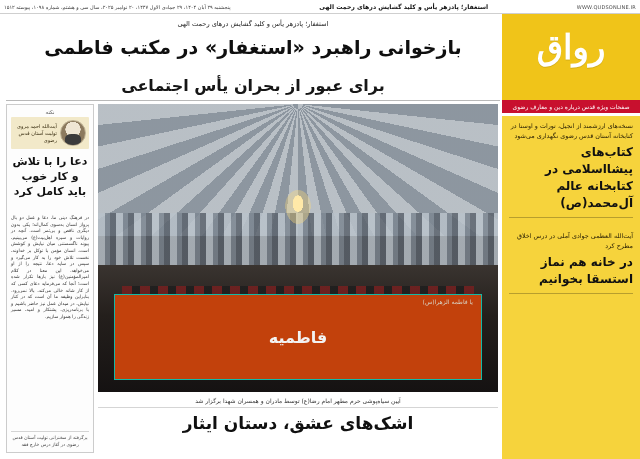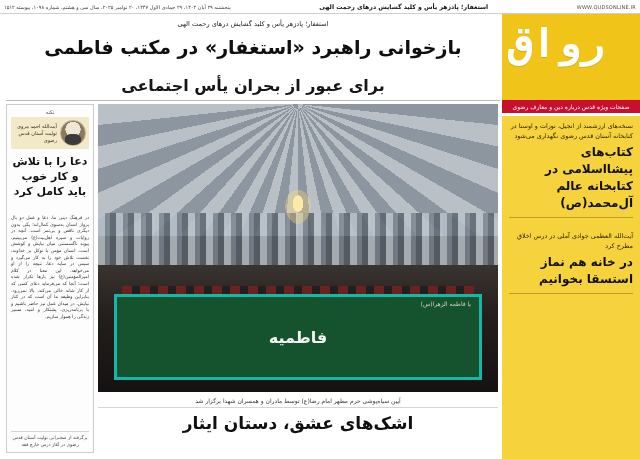--- a/index.html
+++ b/index.html
@@ -36,27 +36,27 @@
   .masthead {
     position: absolute;
     top: 14px; right: 0;
     width: 138px; height: 86px;
     background: #f0c419;
     overflow: hidden;
   }
   .masthead .logo {
     position: absolute;
     top: 4px; right: 6px; left: 6px;
-    text-align: left;
-    font-size: 40px;
+    text-align: center;
+    font-size: 34px;
     line-height: 58px;
     font-weight: bold;
     color: #ffffff;
     text-shadow: 0 1px 0 rgba(0,0,0,.12);
-    font-family: Liberation Mono, monospace;
+    font-family: Liberation Sans, sans-serif;
   }
   .masthead-strip {
     position: absolute;
     top: 100px; right: 0;
     width: 138px; height: 13px;
     background: #c8102e;
     color: #fff;
     font-size: 6px;
     display: flex; align-items: center; justify-content: center;
     text-align: center;
@@ -194,22 +194,22 @@
     background: radial-gradient(ellipse at 50% 40%, #ffe9a8 0 28%, rgba(255,220,120,.35) 29% 70%, rgba(255,220,120,0) 71%);
     border-radius: 50%;
   }
   .crowd {
     position: absolute; bottom: 0; left: 0; right: 0; height: 44%;
     background:
       linear-gradient(#3a3430 0%, #241f1c 40%, #151212 100%);
   }
   .banner {
     position: absolute; bottom: 4%; left: 4%; right: 4%; height: 30%;
-    background: #14532d;
-    border: 3px solid #14b8a6;
+    background: #c2410c;
+    border: 1px solid #14b8a6;
   }
   .banner-text {
     position: absolute; inset: 0;
     display: flex; align-items: center; justify-content: center;
     color: #f2f2f2; font-size: 16px; font-weight: bold;
     letter-spacing: 1px;
     font-family: "DejaVu Sans", sans-serif;
   }
   .banner-small {
     position: absolute; top: 3px; right: 8px;

